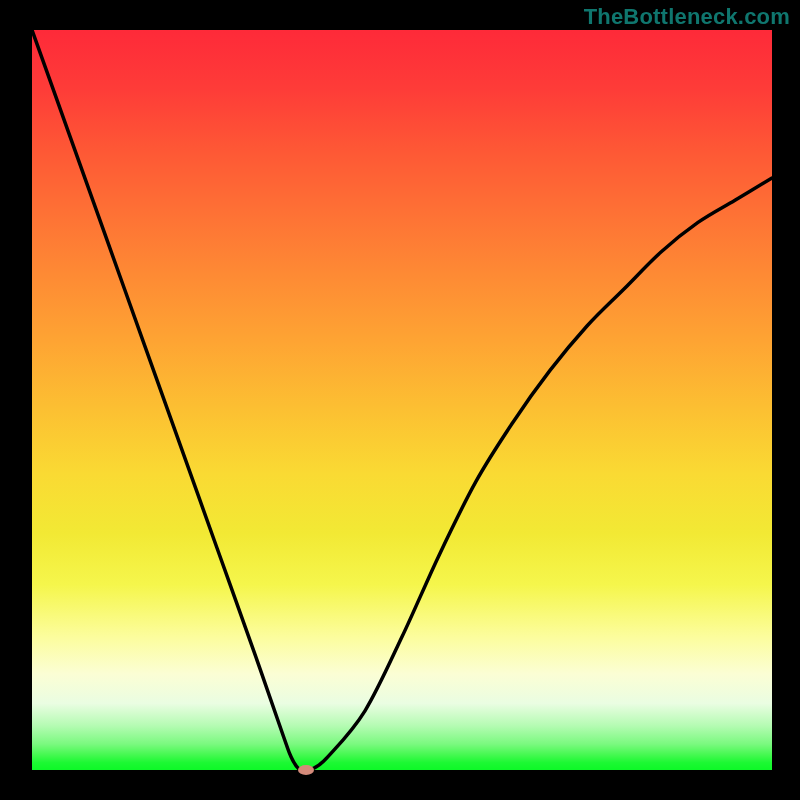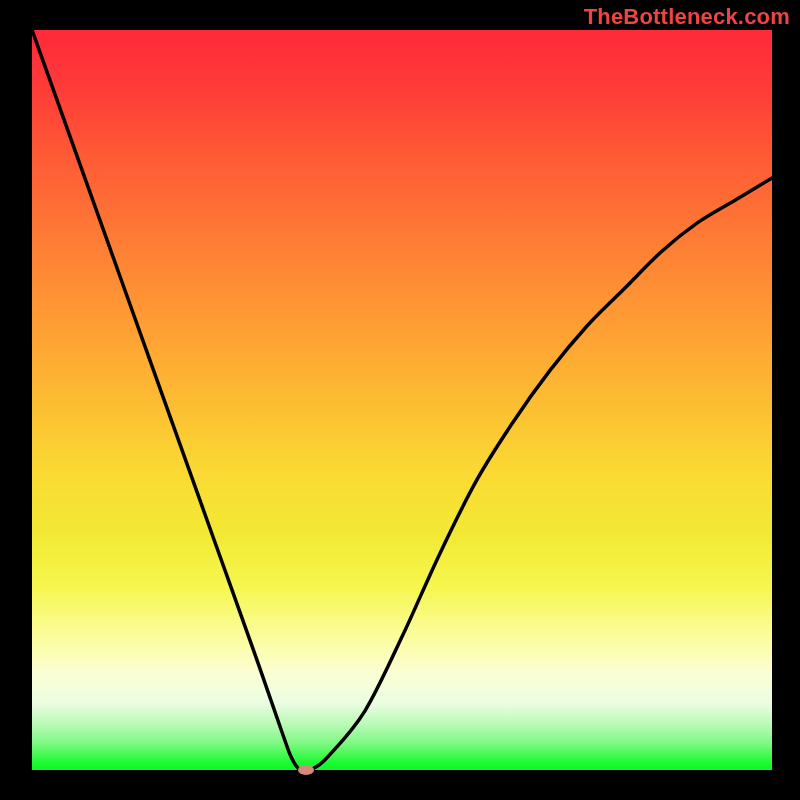--- a/index.html
+++ b/index.html
@@ -10,21 +10,21 @@
     height: 800px;
     background: #000;
   }
   .watermark {
     position: absolute;
     top: 4px;
     right: 10px;
     font-family: Arial, Helvetica, sans-serif;
     font-size: 22px;
     font-weight: bold;
-    color: #ef4444;
+    color: #0f766e;
     letter-spacing: 0.2px;
     z-index: 10;
   }
   .plot-area {
     position: absolute;
     left: 32px;
     top: 30px;
     width: 740px;
     height: 740px;
     

